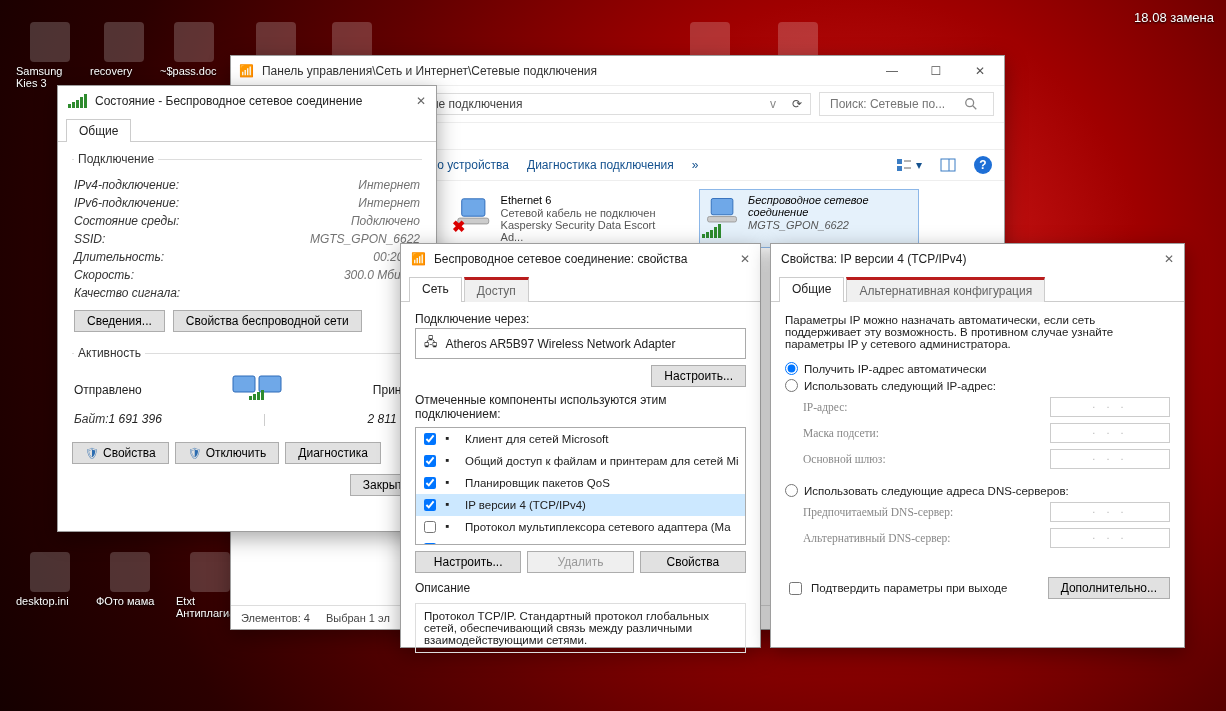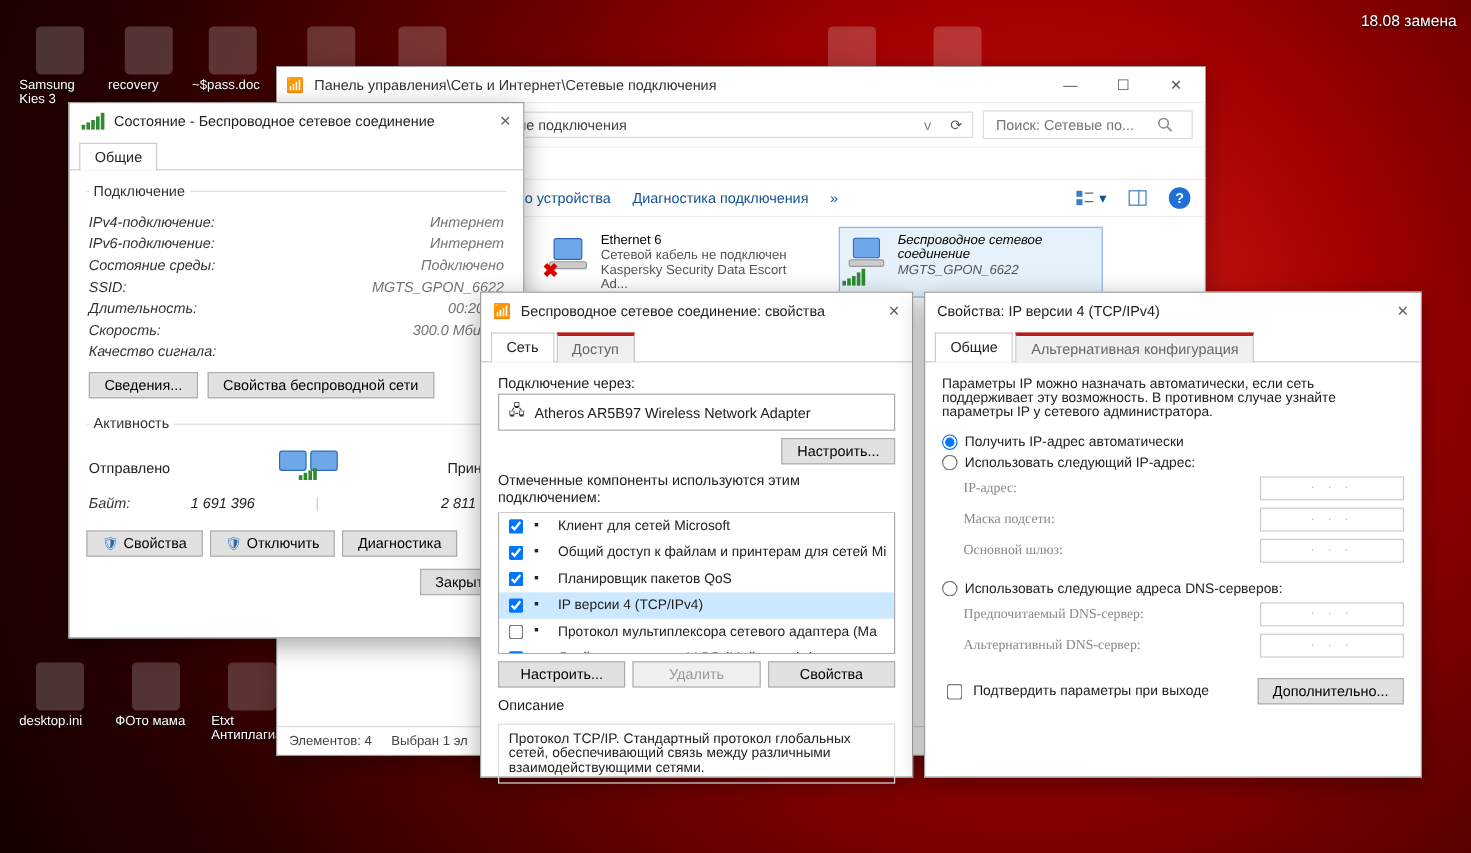--- a/index.html
+++ b/index.html
@@ -321,21 +321,21 @@
                 <rect x="26" y="-2" width="3" height="6" fill="#2e8b2e"></rect>
                 <rect x="30" y="-4" width="3" height="8" fill="#2e8b2e"></rect>
                 <rect x="34" y="-6" width="3" height="10" fill="#2e8b2e"></rect>
               </g>
             </svg>
         </span>
         <span>Принято</span>
       </div>
       <div class="row">
           <span class="k">Байт:</span>
-          <span style="flex:1;text-align:center">1 691 396</span>
+          <span style="flex:1;">1 691 396</span>
           <span style="color:#ccc">|</span>
           <span style="flex:1;text-align:right">2 811 877</span>
         </div>
     </fieldset>
     <div style="display:flex;gap:6px;margin-top:8px">
       <button class="btn shield">Свойства</button>
       <button class="btn shield">Отключить</button>
       <button class="btn">Диагностика</button>
     </div>
     <div style="text-align:right;margin-top:10px">
@@ -444,21 +444,21 @@
       </div>
     <div class="iprow">
         <span class="lab">Предпочитаемый DNS-сервер:</span>
         <div class="ipinput">.   .   .</div>
       </div>
     <div class="iprow">
         <span class="lab">Альтернативный DNS-сервер:</span>
         <div class="ipinput">.   .   .</div>
       </div>
 
-    <div style="display:flex;align-items:center;justify-content:space-between;margin-top:14px">
+    <div style="display:flex;align-items:center;justify-content:space-between;margin-top:26px">
       <label style="display:flex;align-items:center;gap:6px">
           <input type="checkbox" style="">
           <span>Подтвердить параметры при выходе</span>
         </label>
       <button class="btn">Дополнительно...</button>
     </div>
   </div>
 </div>
 
 </body></html>

